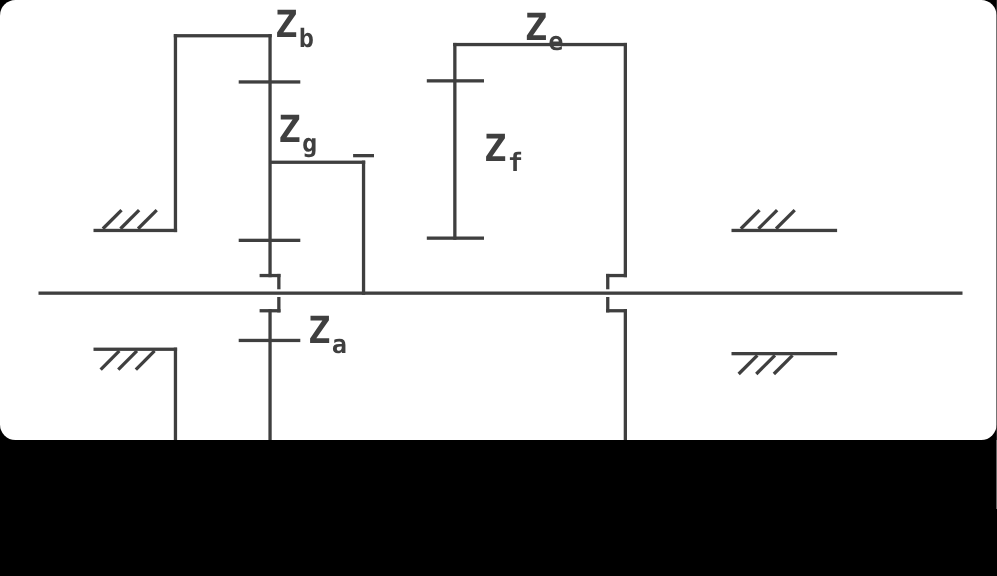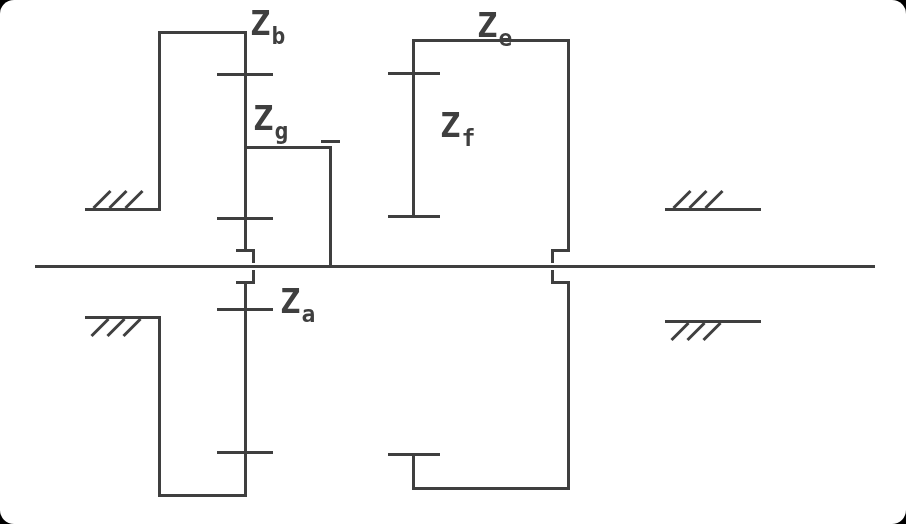--- a/index.html
+++ b/index.html
@@ -3,21 +3,21 @@
 <meta charset="utf-8">
 <style>
   :root{
     --line:#3f3f3f;
     --background:#ffffff;
     --frame:#000000;
   }
   html,body{margin:0;padding:0;background:var(--frame);}
   .canvas{
     position:relative;
-    width:906px;height:524px;
+    width:906px;height:400px;
     background:var(--background);
     border-radius:14px;
     overflow:hidden;
     font-family:"DejaVu Sans Mono","Liberation Mono",monospace;
   }
   .hl,.vl,.hatch{position:absolute;background:var(--line);}
   .hl{height:3px;}
   .vl{width:3px;}
   .hatch{width:24px;height:3px;transform:rotate(-45deg);}
   .lbl{
@@ -95,20 +95,20 @@
 
   <div class="lbl" style="left:250px;top:6px">
     <span class="main">Z</span><span class="sub">b</span>
   </div>
   <div class="lbl" style="left:477px;top:8px">
     <span class="main">Z</span><span class="sub">e</span>
   </div>
   <div class="lbl" style="left:253px;top:101px">
     <span class="main">Z</span><span class="sub">g</span>
   </div>
-  <div class="lbl" style="left:440px;top:108px">
+  <div class="lbl" style="left:440px;top:118px">
     <span class="main">Z</span><span class="sub">f</span>
   </div>
   <div class="lbl" style="left:280px;top:284px">
     <span class="main">Z</span><span class="sub">a</span>
   </div>
 
 </div>
 
 </body></html>

